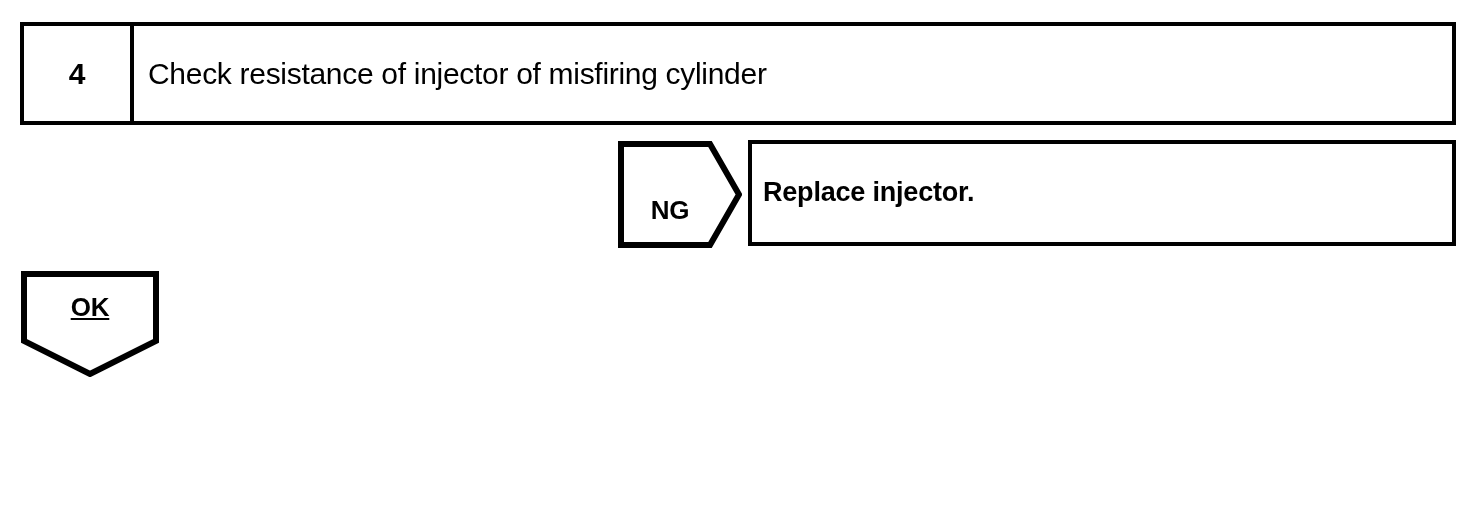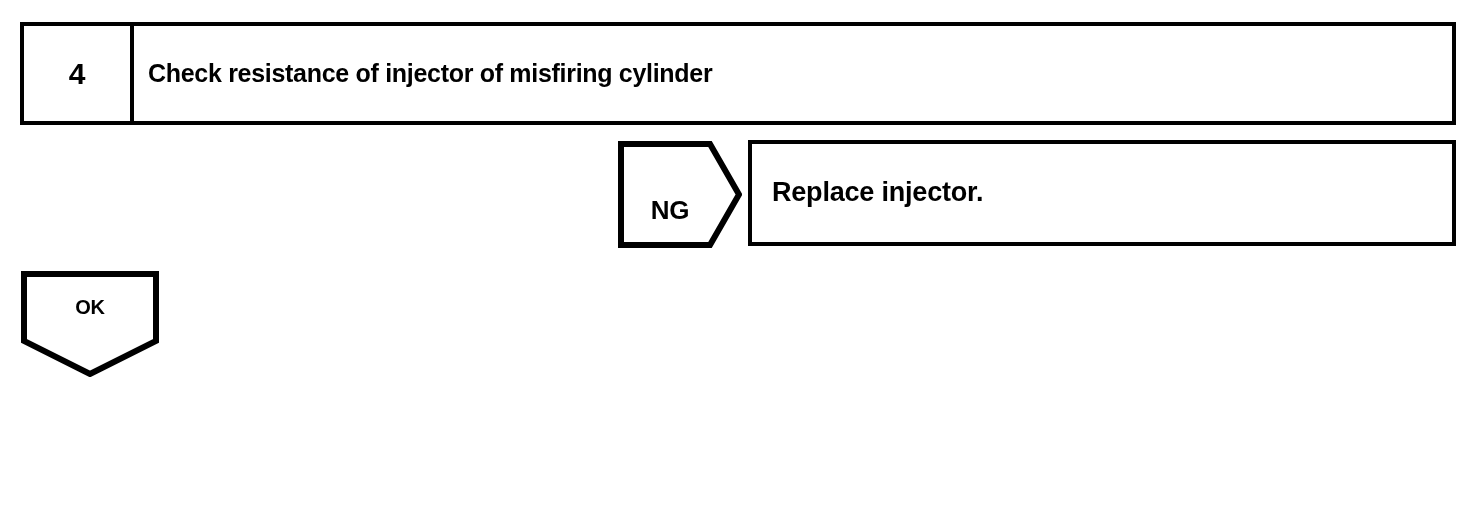--- a/index.html
+++ b/index.html
@@ -53,22 +53,22 @@
     letter-spacing: 0px;
   }
   .step-title-cell {
     flex: 1 1 auto;
     display: flex;
     align-items: center;
     padding-left: 14px;
     box-sizing: border-box;
   }
   .step-title-text {
-    font-size: 25px;
-    font-weight: bold;
+    font-size: 30px;
+    font-weight: normal;
     line-height: 1.1;
     letter-spacing: -0.3px;
     white-space: nowrap;
   }
 
   
   .ng-marker {
     position: absolute;
     left: 618px;
     top: 141px;
@@ -100,21 +100,21 @@
     position: absolute;
     left: 748px;
     top: 140px;
     width: 708px;
     height: 106px;
     box-sizing: border-box;
     border: 4px solid #000000;
     background: #ffffff;
     display: flex;
     align-items: center;
-    padding-left: 20px;
+    padding-left: 11px;
   }
   .result-box-text {
     font-size: 27px;
     font-weight: bold;
     line-height: 1.1;
     letter-spacing: -0.2px;
     white-space: nowrap;
   }
 
   
@@ -132,24 +132,25 @@
   }
   .ok-label {
     position: absolute;
     left: 0;
     top: 0;
     width: 138px;
     height: 72px;
     display: flex;
     align-items: center;
     justify-content: center;
-    font-size: 20px;
+    font-size: 26px;
     font-weight: bold;
     letter-spacing: -0.2px;
     pointer-events: none;
+    text-decoration: underline;
   }
 
   
   .action-box {
     position: absolute;
     left: 24px;
     top: 394px;
     width: 710px;
     height: 112px;
     box-sizing: border-box;

